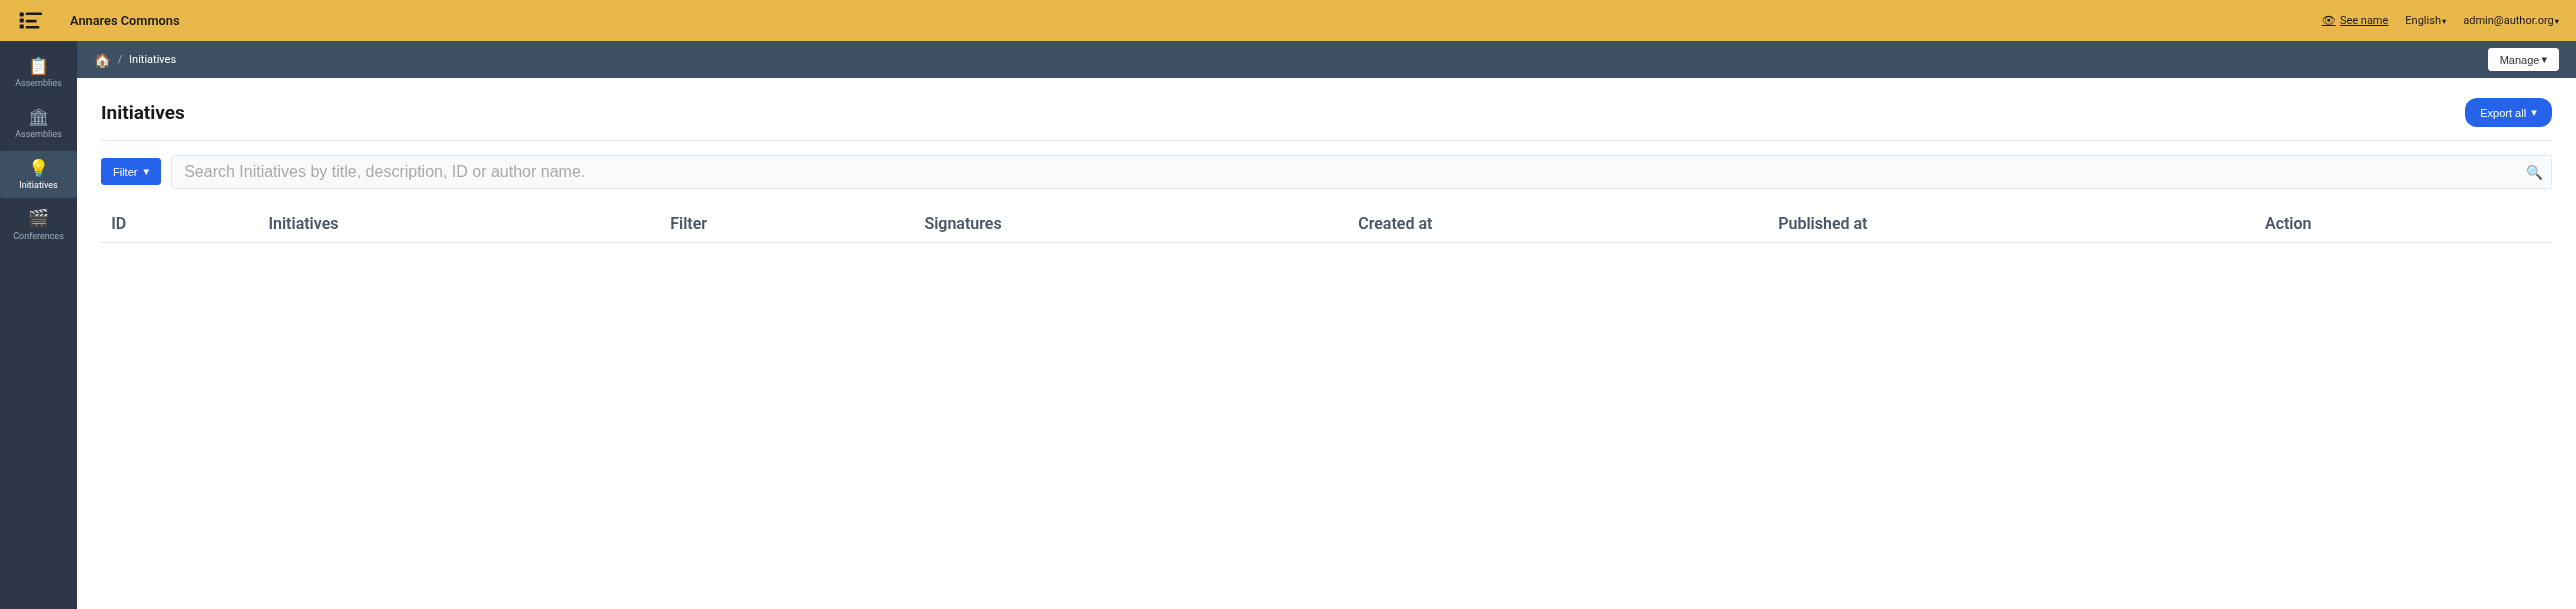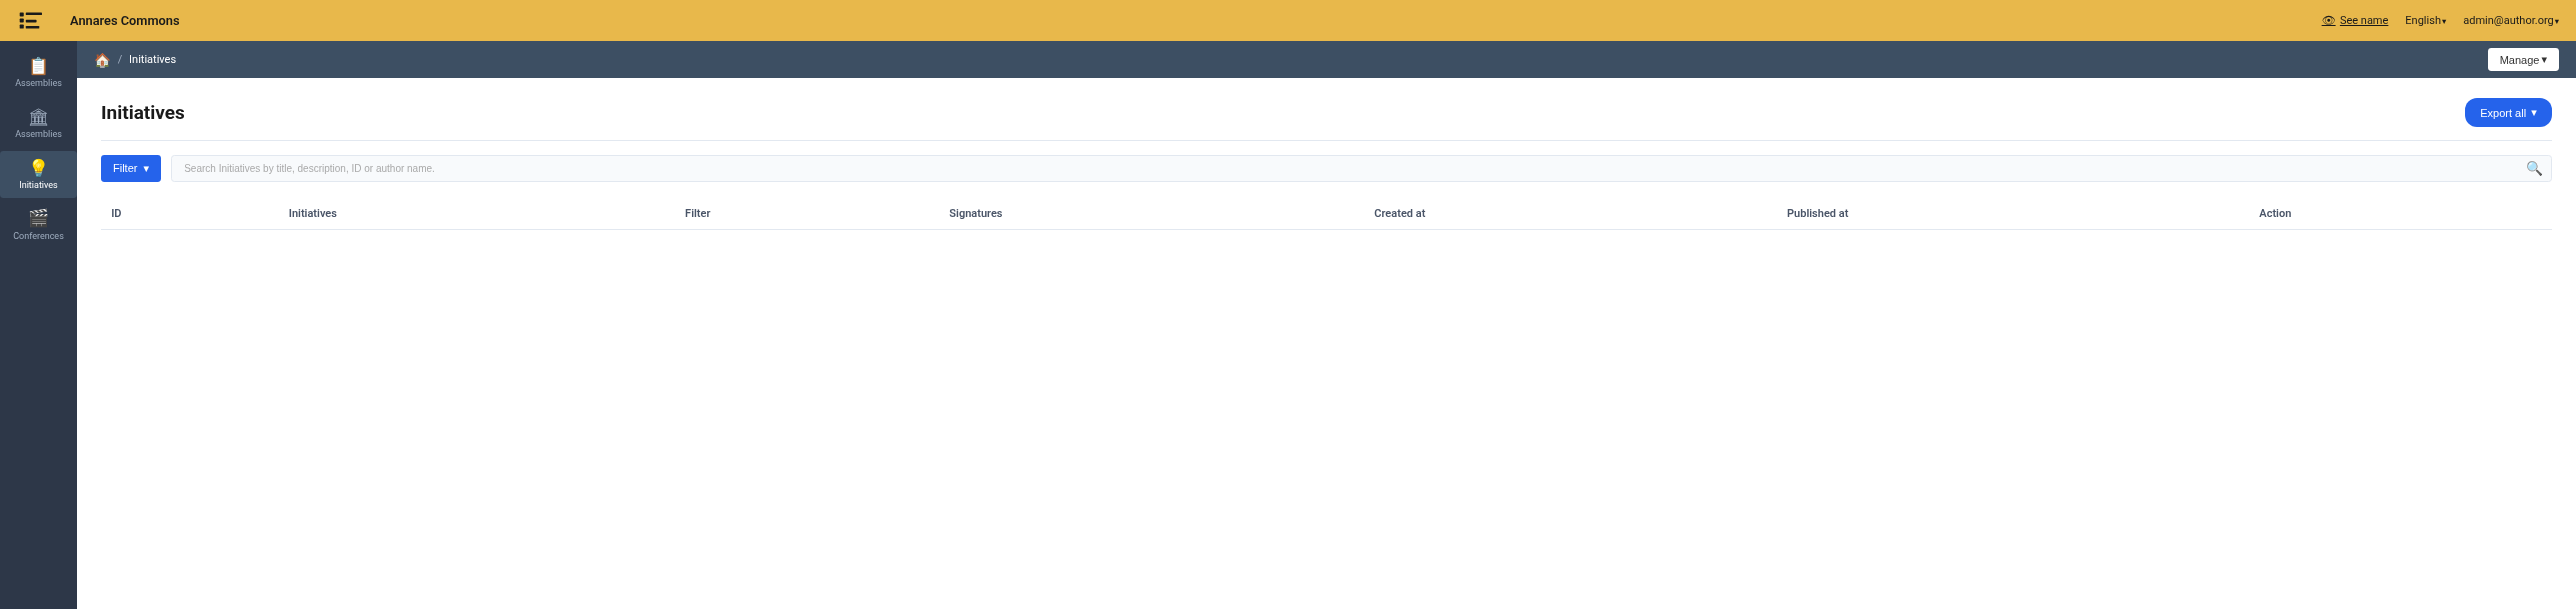--- a/index.html
+++ b/index.html
@@ -216,21 +216,21 @@
     .search-wrapper {
       flex: 1;
       position: relative;
     }
     .search-input {
       width: 100%;
       border: 0.9px solid #e2e8f0;
       background: #f8fafc;
       border-radius: 3.4px;
       padding: 6.8px 34px 6.8px 12px;
-      font-size: 10px;
+      font-size: 16px;
       color: #666;
       outline: none;
     }
     .search-input::placeholder { color: #aaa; }
     .search-icon-btn {
       position: absolute;
       right: 8.5px;
       top: 50%;
       transform: translateY(-50%);
       background: none;
@@ -247,21 +247,21 @@
     table {
       width: 100%;
       border-collapse: collapse;
     }
     thead tr {
       border-bottom: 1.7px solid #e2e8f0;
     }
     th {
       text-align: left;
       padding: 8.5px 10.2px;
-      font-size: 11px;
+      font-size: 16px;
       font-weight: 600;
       color: #4a5568;
     }
   </style>
 </head>
 <body>
 
 <div class="topbar">
   <div class="topbar-left">
     <div class="decidim-logo">

